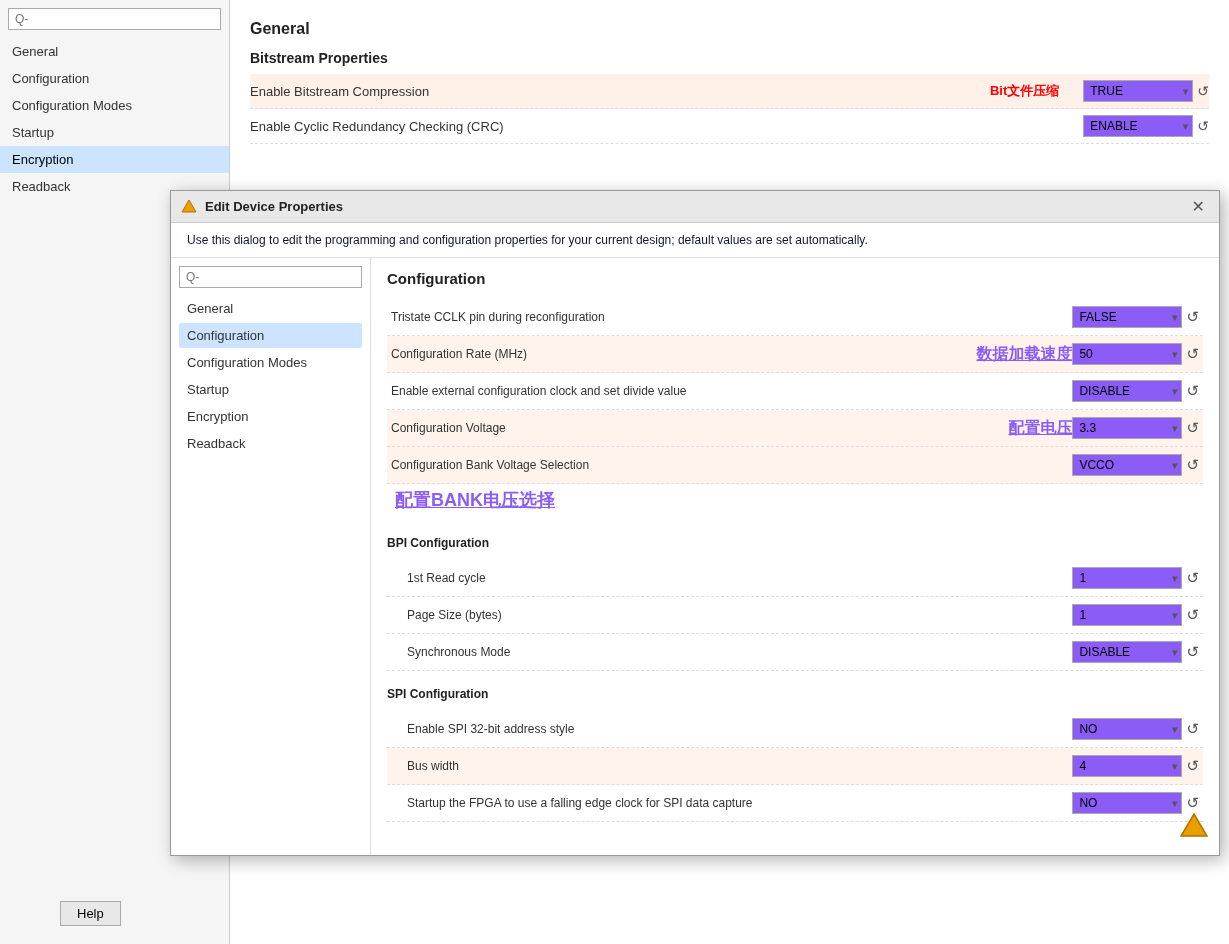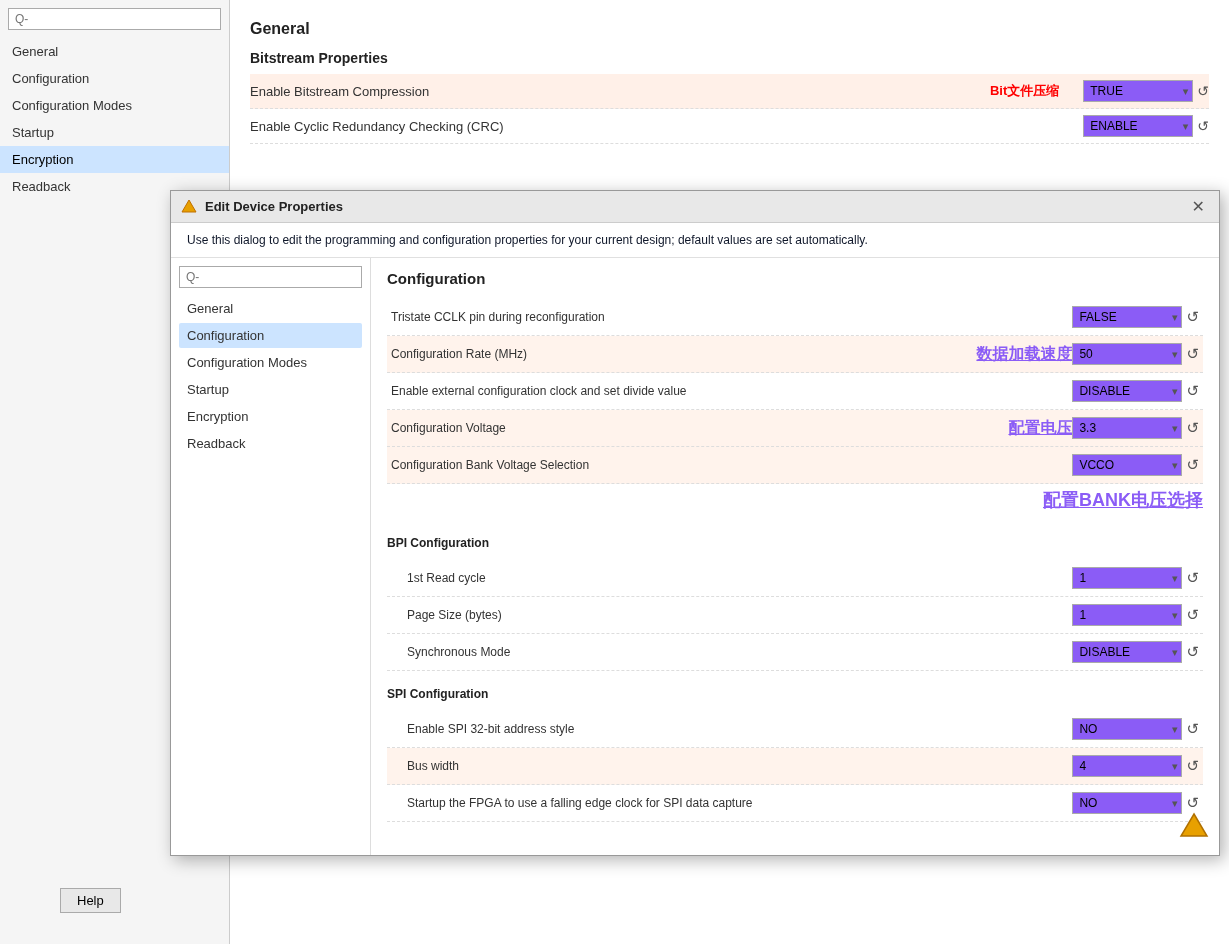--- a/index.html
+++ b/index.html
@@ -82,21 +82,21 @@
     }
 
     .reset-btn {
       cursor: pointer;
       color: #555;
       font-size: 14px;
     }
 
     .help-btn {
       position: absolute;
-      bottom: 31px;
+      bottom: 18px;
       left: 60px;
       padding: 4px 16px;
       background: #e8e8e8;
       border: 1px solid #aaa;
       cursor: pointer;
       font-size: 13px;
     }
 
     
     .dialog-overlay {
@@ -448,21 +448,21 @@
                 <select class="prop-select">
                   <option>VCCO</option>
                   <option>2.5V</option>
                   <option>3.3V</option>
                 </select>
               </div>
               <span class="reset-icon">↺</span>
             </div>
           </div>
 
-          <div style="text-align:right; padding: 4px 0 8px 0;">
+          <div style="text-align:left; padding: 4px 0 8px 0;">
             <span class="annotation-overlay" style="font-size:18px;">配置BANK电压选择</span>
           </div>
 
           <div class="subsection-header">BPI Configuration</div>
 
           <div class="prop-row">
             <span class="prop-label" style="padding-left:16px;">1st Read cycle</span>
             <div class="prop-control">
               <div class="select-wrapper">
                 <select class="prop-select">

